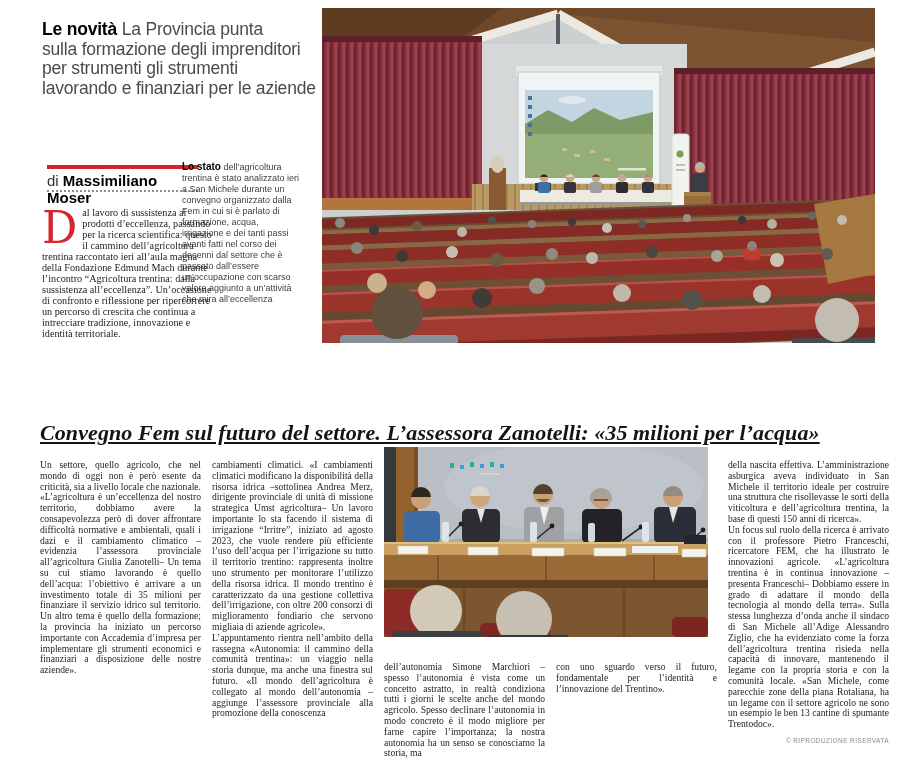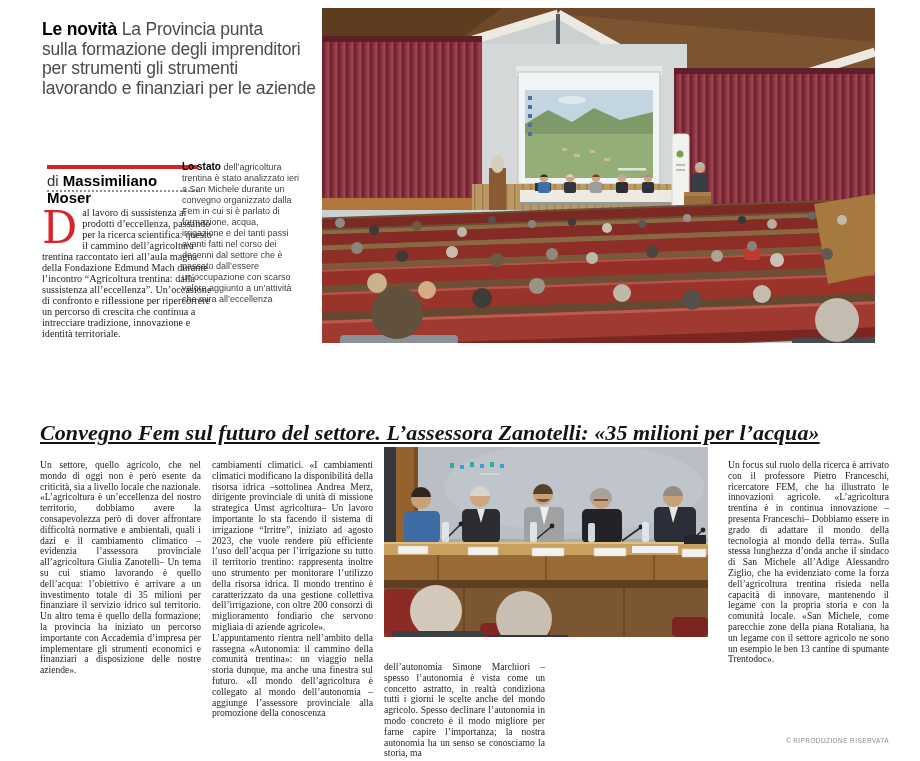--- a/index.html
+++ b/index.html
@@ -311,20 +311,22 @@
       <rect x="8" y="184" width="92" height="6" rx="3" fill="#3c4043"></rect>
       <circle cx="140" cy="172" r="28" fill="#c6bfb2"></circle>
       <rect x="104" y="188" width="80" height="2" fill="#33363a"></rect>
     </g>
   </svg>
 
   <div class="col c3">
     <p>dell’autonomia Simone Marchiori – spesso l’autonomia è vista come un concetto astratto, in realtà condiziona tutti i giorni le scelte anche del mondo agricolo. Spesso declinare l’autonomia in modo concreto è il modo migliore per farne capire l’importanza; la nostra autonomia ha un senso se conosciamo la storia, ma</p>
   </div>
   <div class="col c4">
+    <p>con uno sguardo verso il futuro, fondamentale per l’identità e l’innovazione del Trentino».</p>
   </div>
   <div class="col c5">
+    <p>della nascita effettiva. L’amministrazione asburgica aveva individuato in San Michele il territorio ideale per costruire una struttura che risollevasse le sorti della viticoltura e dell’agricoltura trentina, la base di questi 150 anni di ricerca».</p>
     <p>Un focus sul ruolo della ricerca è arrivato con il professore Pietro Franceschi, ricercatore FEM, che ha illustrato le innovazioni agricole. «L’agricoltura trentina è in continua innovazione –presenta Franceschi– Dobbiamo essere in grado di adattare il mondo della tecnologia al mondo della terra». Sulla stessa lunghezza d’onda anche il sindaco di San Michele all’Adige Alessandro Ziglio, che ha evidenziato come la forza dell’agricoltura trentina risieda nella capacità di innovare, mantenendo il legame con la propria storia e con la comunità locale. «San Michele, come parecchie zone della piana Rotaliana, ha un legame con il settore agricolo ne sono un esempio le ben 13 cantine di spumante Trentodoc».</p>
   </div>
 
   <div class="copyright">© RIPRODUZIONE RISERVATA</div>
 
 </div>
 
 </body></html>

